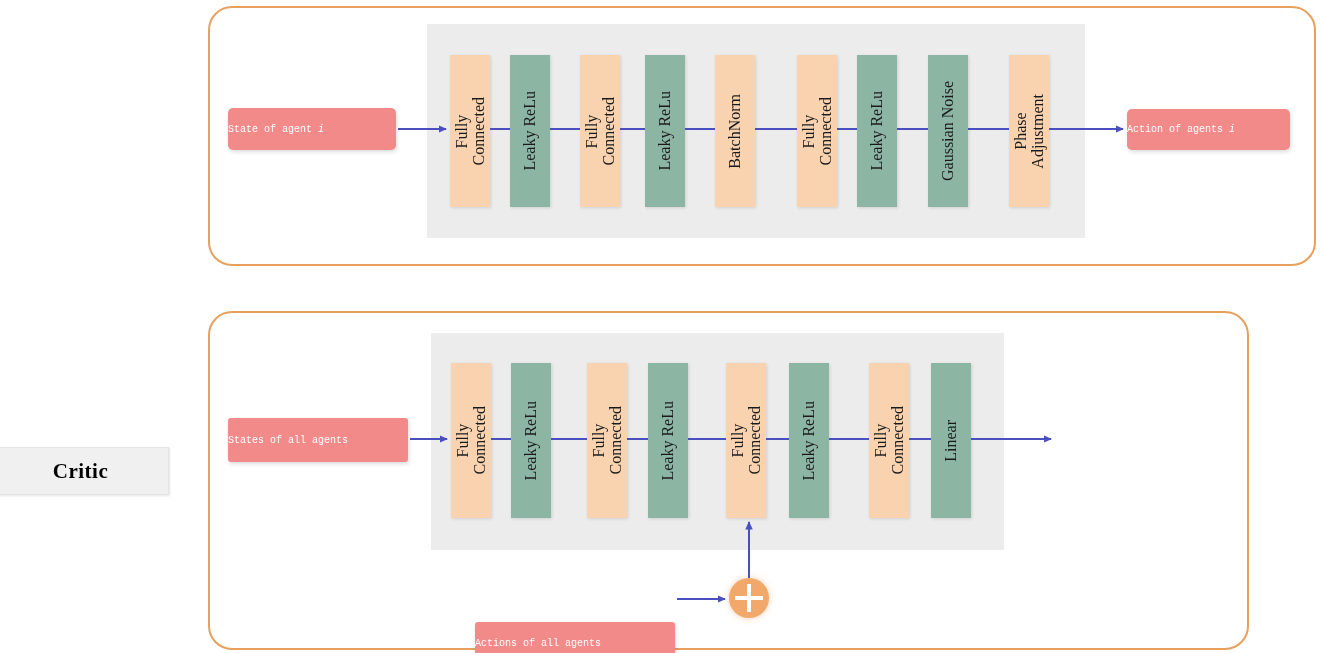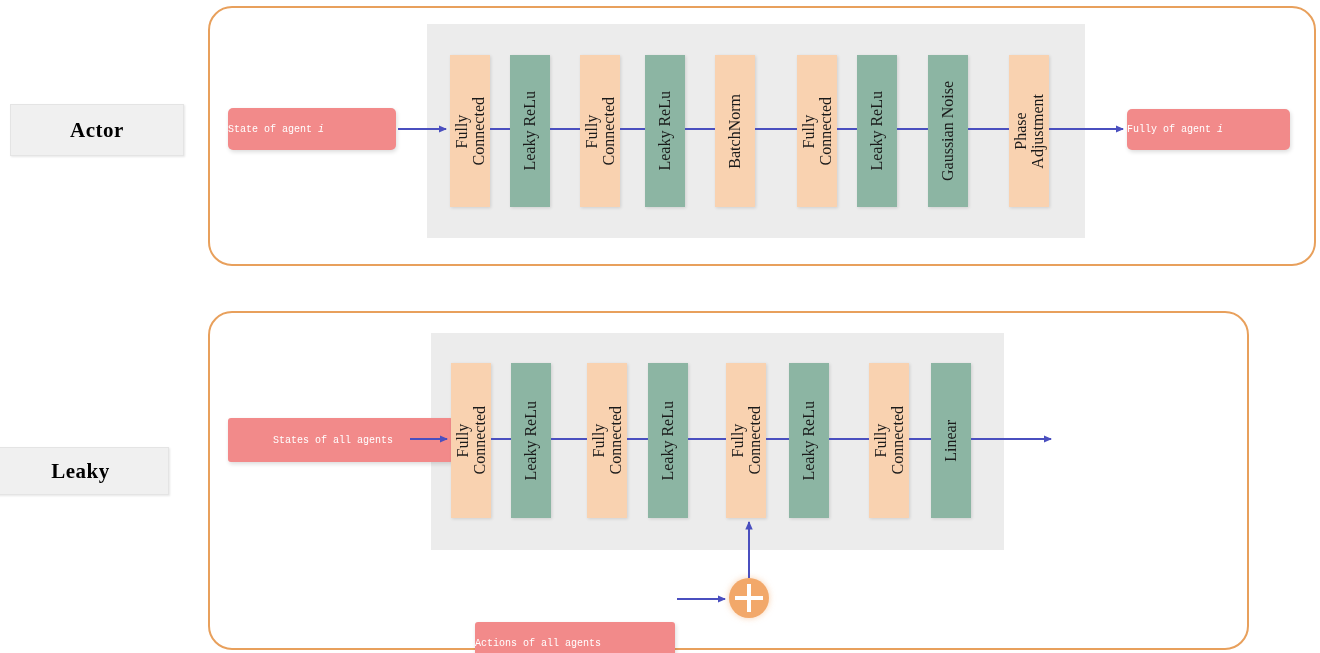--- a/index.html
+++ b/index.html
@@ -145,23 +145,20 @@
     top: 50%; left: 6px;
     height: 4px; width: 28px;
     margin-top: -2px;
   }
 </style>
 </head>
 <body>
 
 <div class="stage">
 
-  <div class="role-chip actor">
-    <span>Actor</span>
-  </div>
 
   <div class="net-container actor-box"></div>
 
   <div class="layer-panel actor-panel"></div>
 
   <div class="io-pill" style="left:228px; top:108px; width:168px; height:42px;">
     <span>
       <span>State of agent </span><em>i</em>
     </span>
   </div>
@@ -193,33 +190,33 @@
   <div class="layer-block act" style="left:928px; top:55px; width:40px; height:152px;">
     <span class="vtext">Gaussian Noise</span>
   </div>
   <div class="layer-block fc" style="left:1009px; top:55px; width:40px; height:152px;">
     <span class="vtext">Phase
 Adjustment</span>
   </div>
 
   <div class="io-pill" style="left:1127px; top:109px; width:163px; height:41px;">
     <span>
-      <span>Fully of agent </span><em>i</em>
+      <span>Action of agents </span><em>i</em>
     </span>
   </div>
 
   <div class="role-chip critic">
-    <span>Leaky</span>
+    <span>Critic</span>
   </div>
 
   <div class="net-container critic-box"></div>
 
   <div class="layer-panel critic-panel"></div>
 
-  <div class="io-pill sq" style="left:228px; top:418px; width:180px; height:44px;padding-left:45px;">
+  <div class="io-pill sq" style="left:228px; top:418px; width:180px; height:44px;">
     <span>States of all agents</span>
   </div>
 
   <div class="layer-block fc" style="left:451px; top:363px; width:40px; height:155px;">
     <span class="vtext">Fully
 Connected</span>
   </div>
   <div class="layer-block act" style="left:511px; top:363px; width:40px; height:155px;">
     <span class="vtext">Leaky ReLu</span>
   </div>

